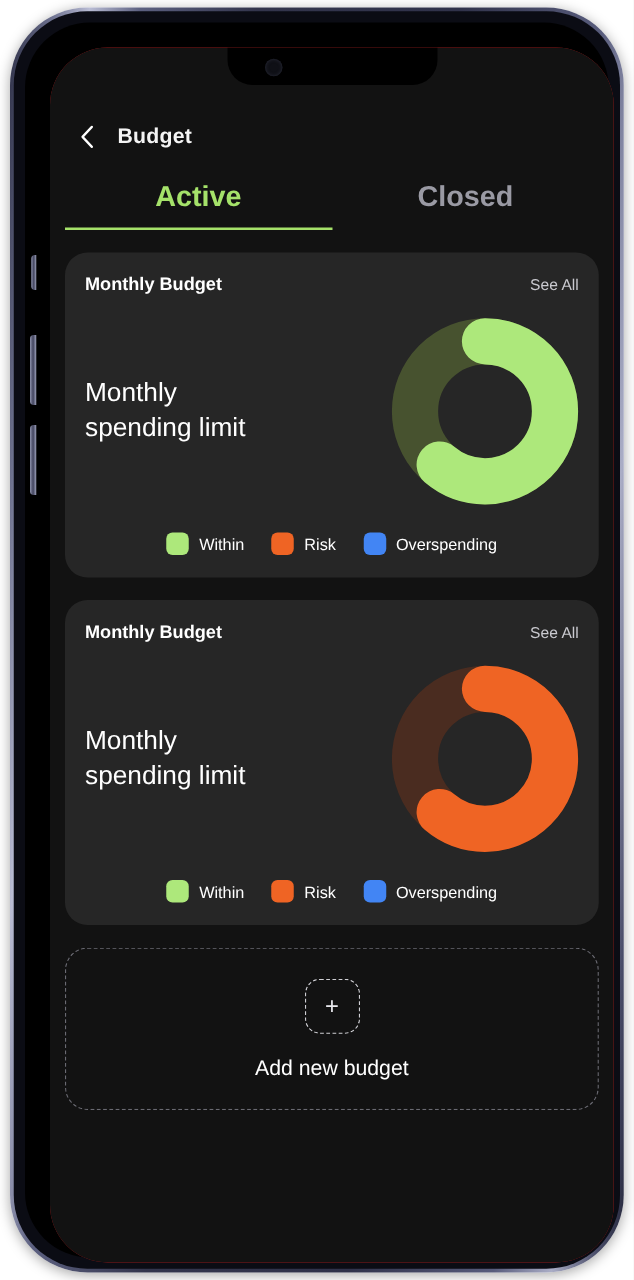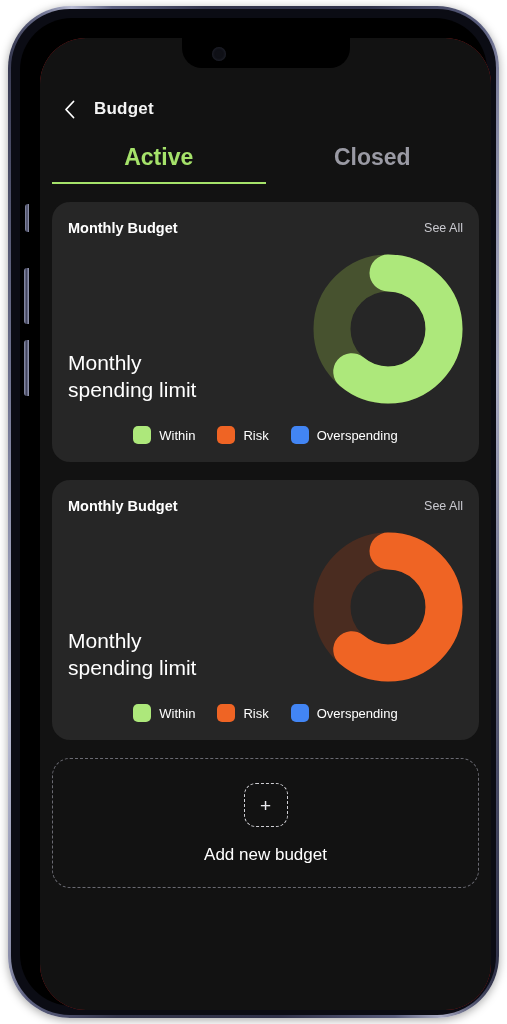--- a/index.html
+++ b/index.html
@@ -132,21 +132,21 @@
     color: #ffffff;
     font-size: 14.5px;
     font-weight: 700;
   }
   .see-all {
     color: #c9c9cf;
     font-size: 12.5px;
     cursor: pointer;
   }
   .card-body {
-    display: flex; align-items: flex-end; justify-content: space-between;
+    display: flex; align-items: center; justify-content: space-between;
     margin-top: 18px;
     min-height: 132px;
   }
   .card-left { flex: 1; padding-right: 8px; }
   .limit-title {
     color: #ffffff;
     font-size: 21px;
     font-weight: 400;
     line-height: 1.32;
     max-width: 160px;

